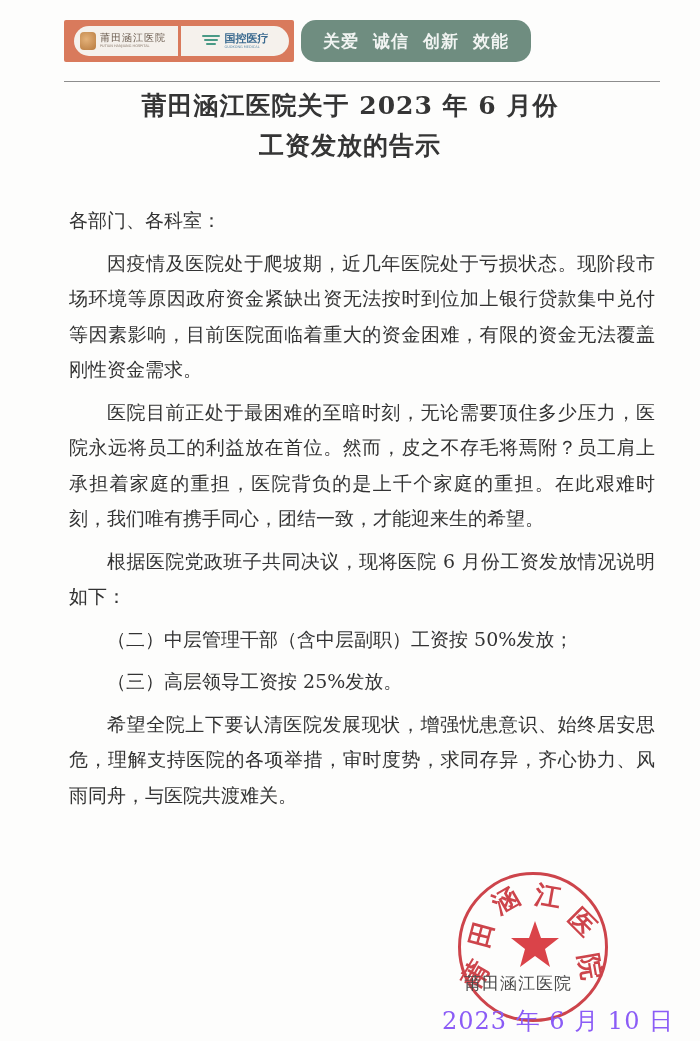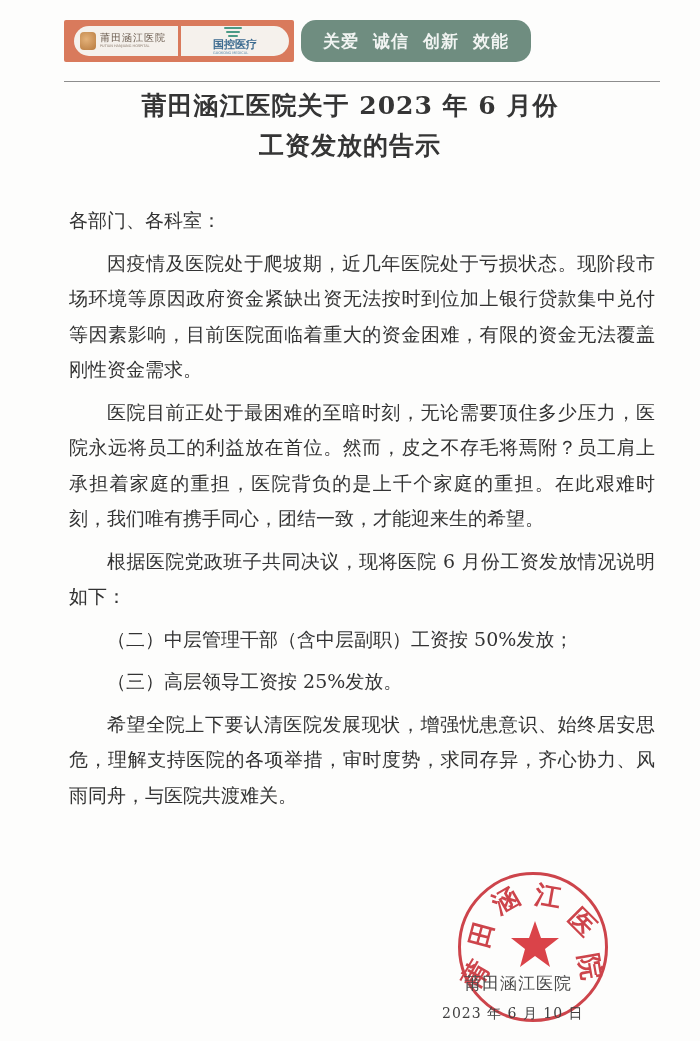--- a/index.html
+++ b/index.html
@@ -37,21 +37,20 @@
       align-items: center;
       padding: 0 6px;
       box-sizing: border-box;
       width: 104px;
     }
     .logo-pill.right {
       border-radius: 0 15px 15px 0;
       margin-left: 3px;
       width: 108px;
       justify-content: center;
-      flex-direction: column;
     }
     .logo-mark {
       width: 16px;
       height: 18px;
       border-radius: 4px;
       background: radial-gradient(circle at 40% 40%, #e4b27a, #b77a3e);
       margin-right: 4px;
       flex-shrink: 0;
     }
     .logo-text {
@@ -190,22 +189,22 @@
       top: 972px;
       font-size: 17px;
       color: #4a4a4a;
       font-family: "DejaVu Serif", serif;
       letter-spacing: 1px;
     }
     .date {
       position: absolute;
       left: 442px;
       top: 1005px;
-      font-size: 14px;
-      color: #404040;
+      font-size: 24px;
+      color: #8b5cf6;
       font-family: "DejaVu Serif", serif;
       letter-spacing: 1px;
     }
   </style>
 </head>
 <body>
 
 <div class="header-band">
   <div class="logo-pill">
     <div class="logo-mark"></div>

